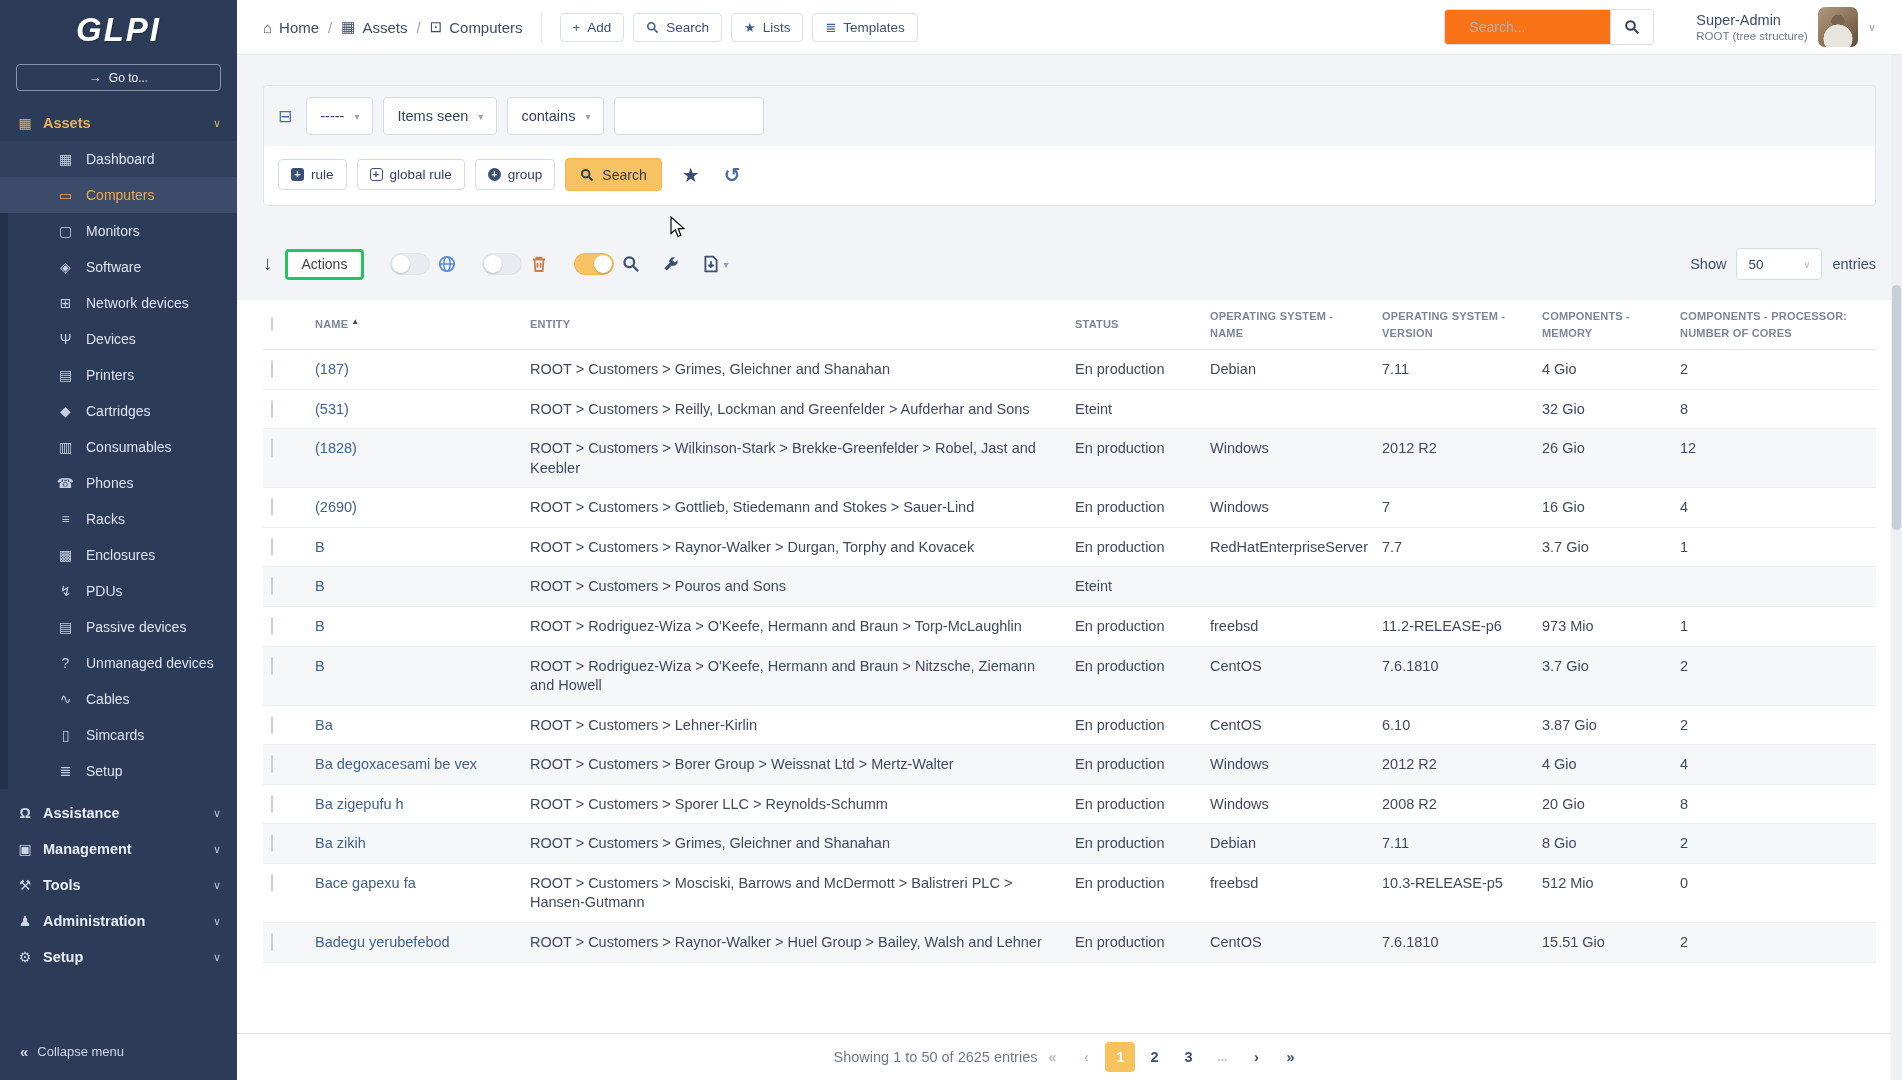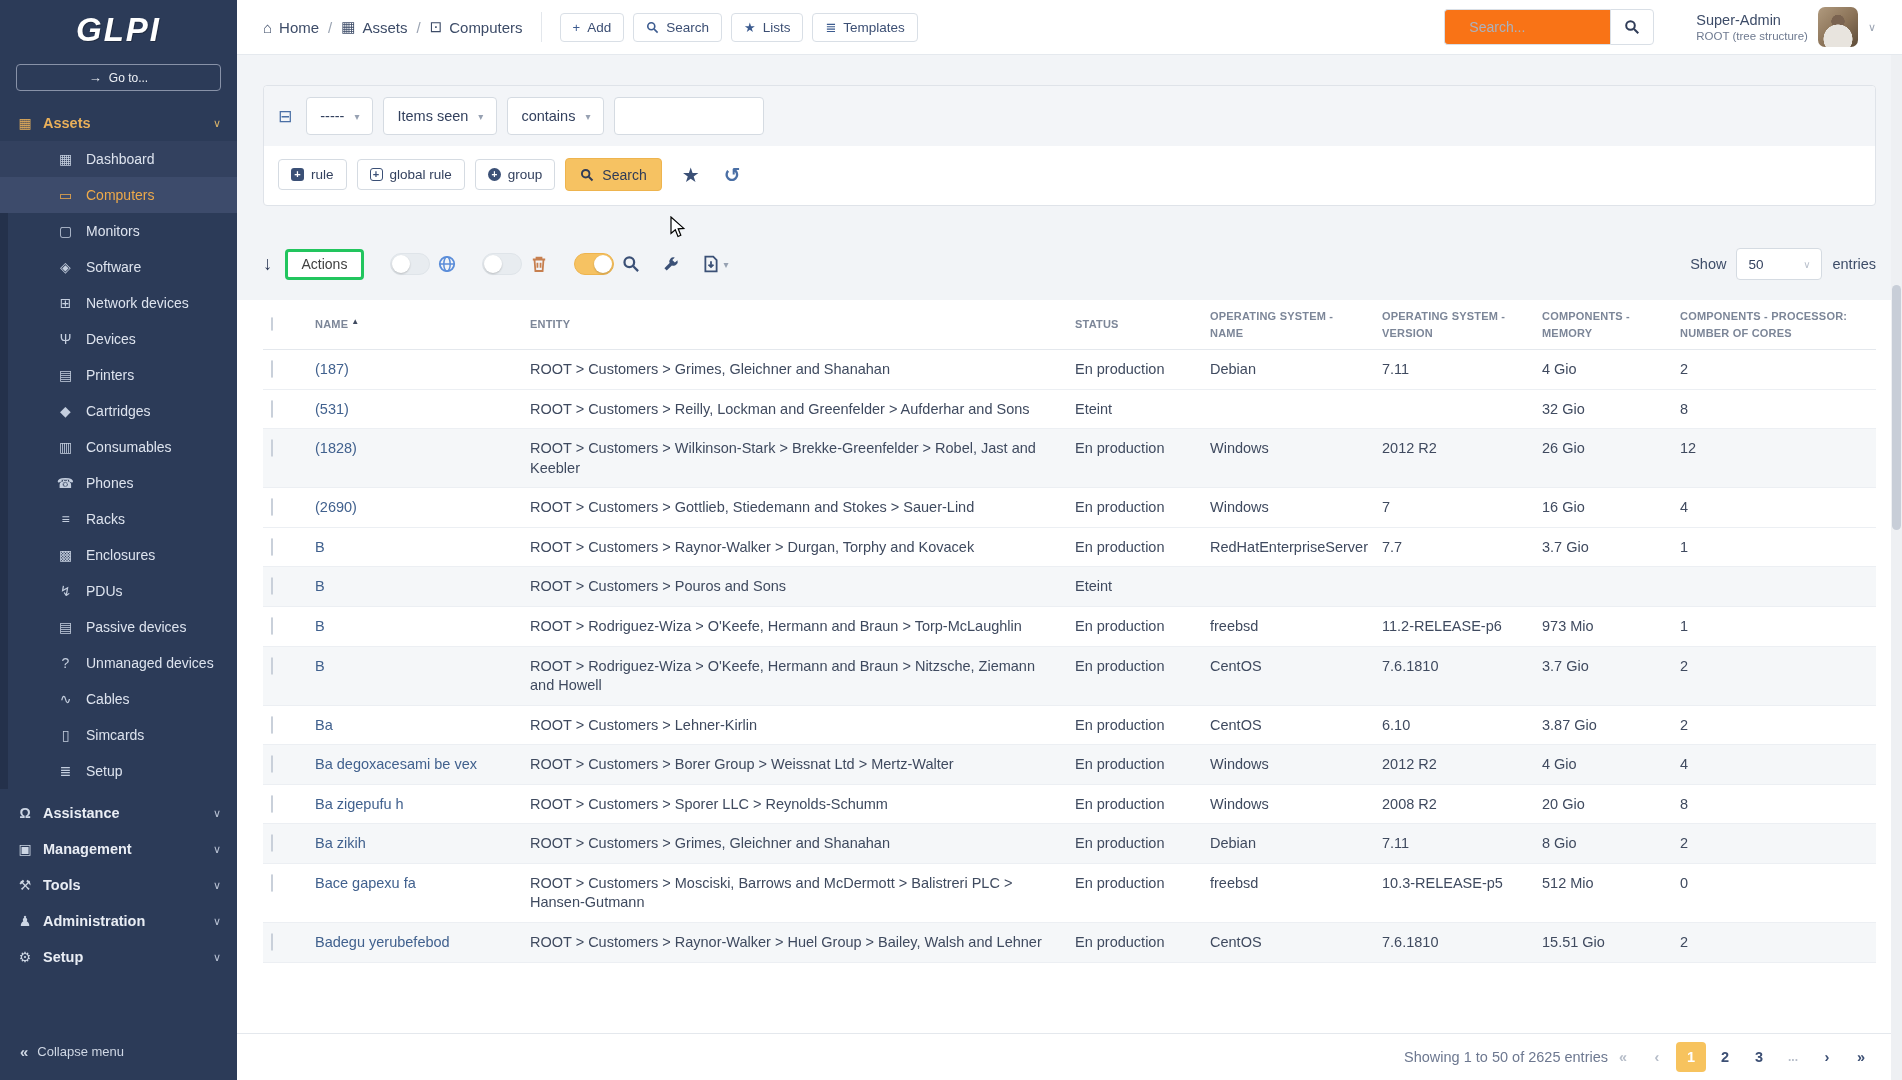--- a/index.html
+++ b/index.html
@@ -100,21 +100,21 @@
   
   .table-wrap { margin-top:20px; background:#fff; flex:1; overflow:hidden; padding:0 26px; }
   table { width:100%; border-collapse:collapse; font-size:14.5px; color:#3f4a5f; table-layout:fixed; }
   th { text-align:left; font-size:11px; color:#7c8698; font-weight:bold; letter-spacing:.2px; padding:8px 8px; border-bottom:1px solid #e4e8ed; vertical-align:middle; line-height:1.5; }
   td { padding:10px 8px 9px; border-bottom:1px solid #eceff3; vertical-align:top; line-height:1.35; }
   tr.even td { background:#f5f7f9; }
   .cb { width:17px; height:17px; border:1.5px solid #c9d0da; border-radius:4px; background:#fff; cursor:pointer; }
   .name-link { color:#41618e; text-decoration:none; cursor:pointer; }
   .sort-tri { font-size:8px; color:#3f4a5f; vertical-align:top; margin-left:3px; }
   
-  .list-footer { height:47px; min-height:47px; background:#fff; border-top:1px solid #e4e8ed; display:flex; align-items:center; justify-content:flex-end; padding:0 26px; }
+  .list-footer { height:47px; min-height:47px; background:#fff; border-top:1px solid #e4e8ed; display:flex; align-items:center; justify-content:center; padding:0 26px; }
   .summary { font-size:14.5px; color:#6d7890; }
   .pager { display:flex; align-items:center; gap:4px; }
   .pg { min-width:30px; height:30px; display:flex; align-items:center; justify-content:center; font-size:14.5px; font-weight:bold; color:#3c4f74; border-radius:4px; cursor:pointer; padding:0 5px; }
   .pg.dis { color:#b6bdc9; }
   .pg.active { background:#f7c35e; color:#fff; }
   .pg.dots { color:#b6bdc9; font-size:12px; cursor:default; }
   
   .v-scroll { position:absolute; right:0; top:55px; bottom:0; width:11px; background:#eef0f3; }
   .v-thumb { position:absolute; right:1px; top:230px; height:245px; width:9px; border-radius:5px; background:#c8ced8; }
   .mouse-cursor { position:absolute; left:668px; top:216px; z-index:99; pointer-events:none; }

